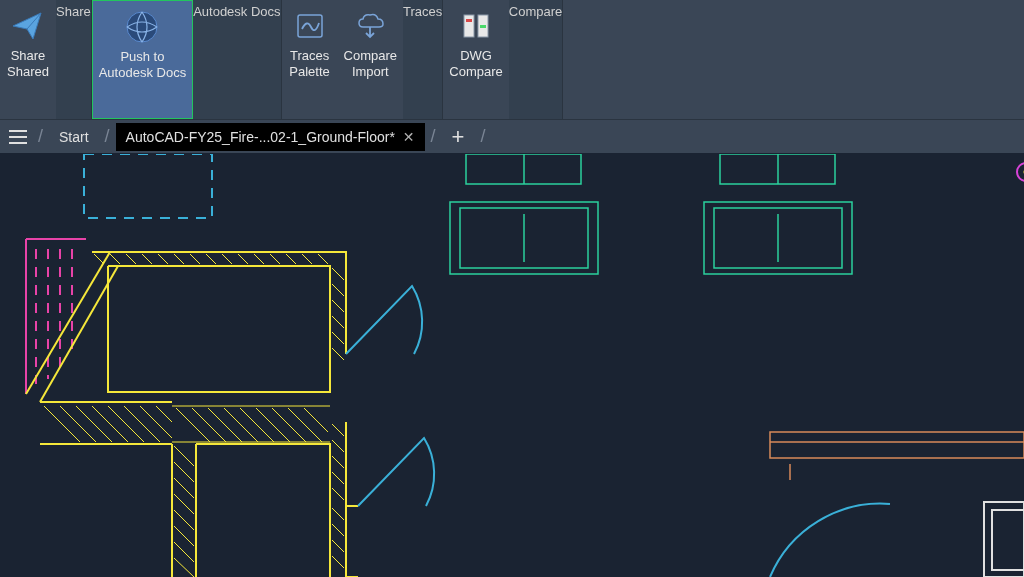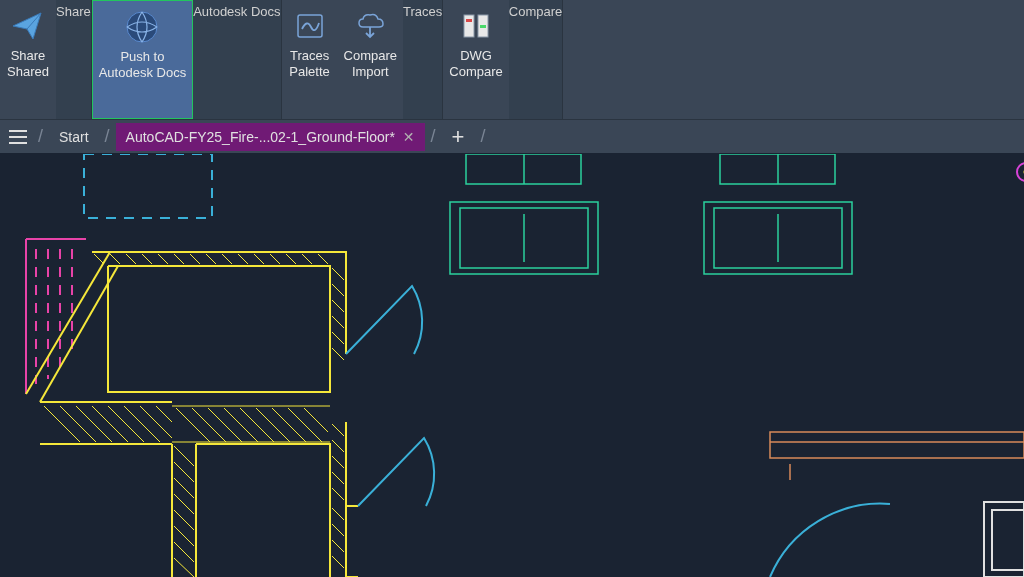--- a/index.html
+++ b/index.html
@@ -42,21 +42,21 @@
   border-bottom: 1px solid #1a2332;
   padding: 0 4px;
 }
 .hamburger {
   width: 28px; height: 28px; display: flex; flex-direction: column;
   justify-content: center; gap: 4px; padding: 4px 5px; cursor: pointer;
 }
 .hamburger div { height: 2px; background: #e0e0e0; }
 .tab-sep { color: #7a8595; margin: 0 6px; font-size: 18px; }
 .tab { padding: 6px 10px; font-size: 14px; color: #e0e0e0; cursor: pointer; display:flex; align-items:center; gap:8px; }
-.tab.active { background: #701a75; }
+.tab.active { background: #000000; }
 .tab-close { font-size: 14px; color: #b0b0b0; cursor: pointer; }
 .tab-add { font-size: 22px; color: #e0e0e0; padding: 0 10px; cursor: pointer; }
 .canvas {
   position: relative;
   width: 100%; height: 423px;
   background: #1a2332;
 }
 .canvas svg { position: absolute; top: 0; left: 0; }
 .ucs-icon { position:absolute; top:6px; right:10px; }
 </style>

